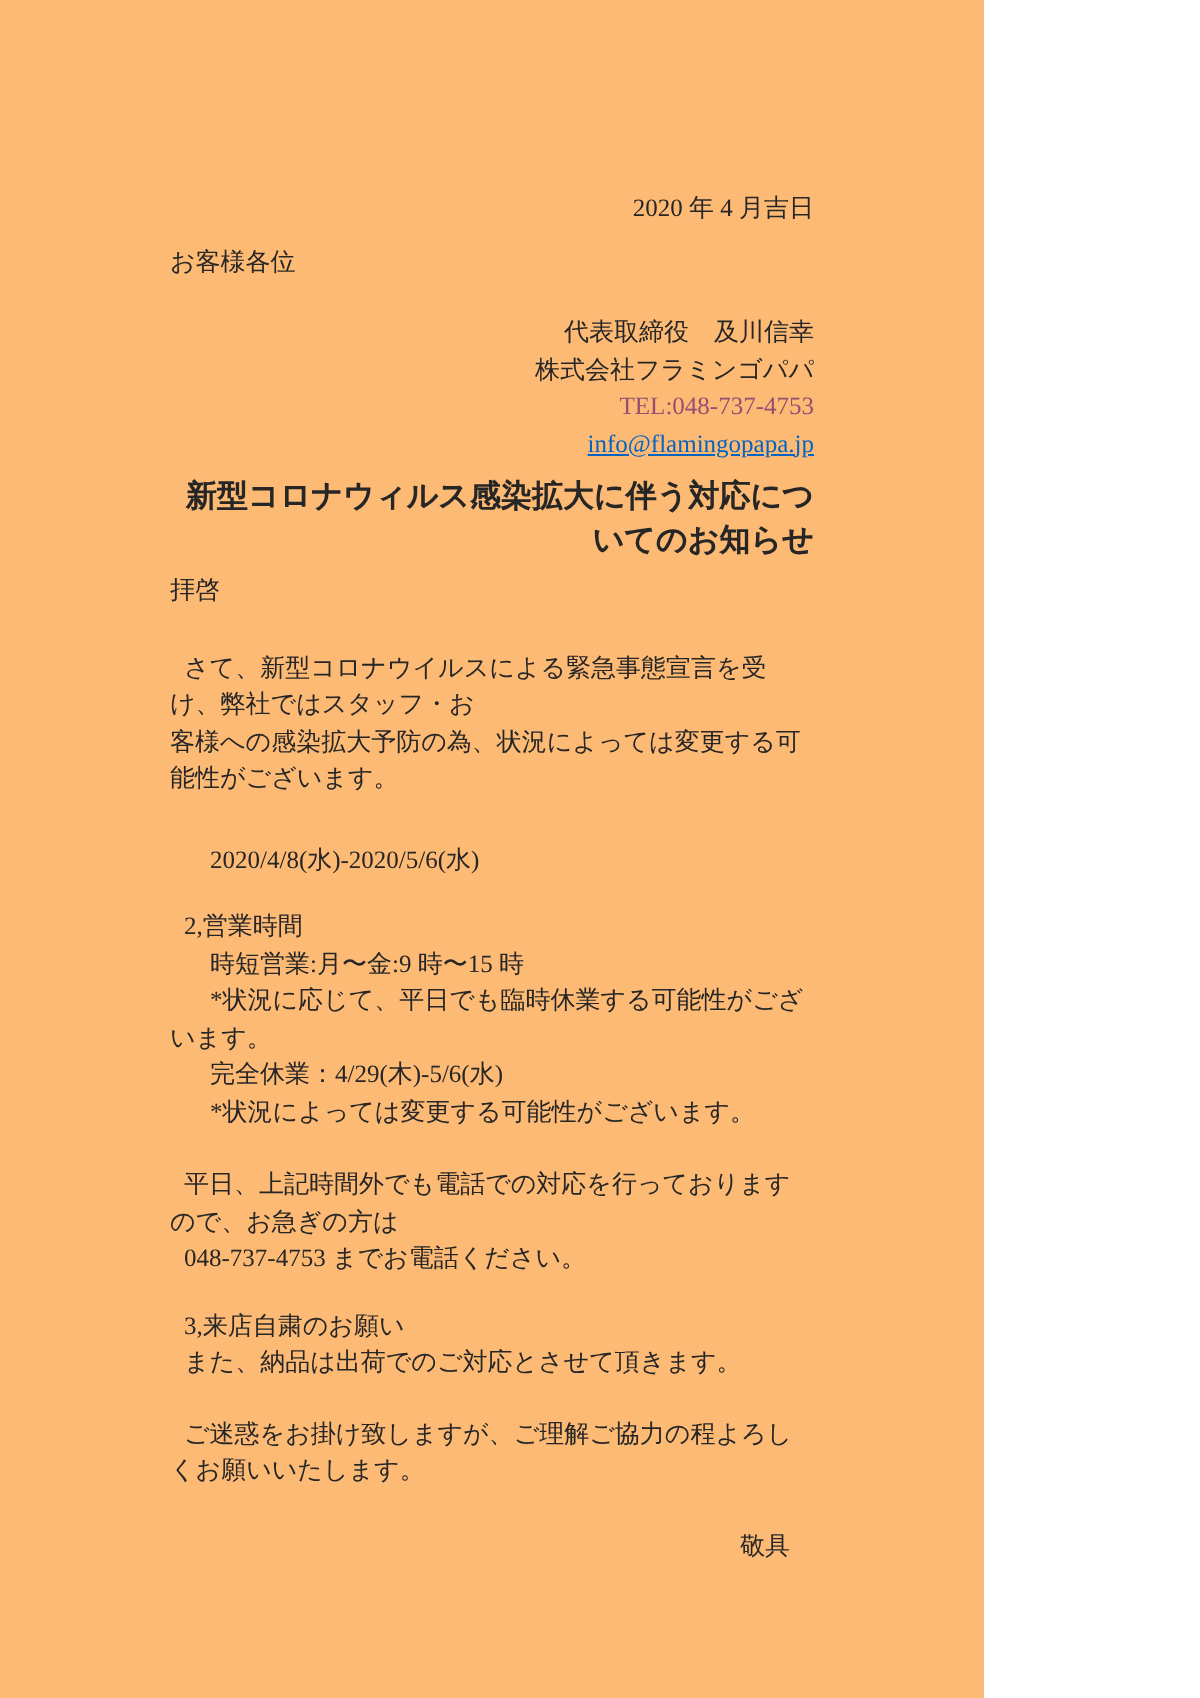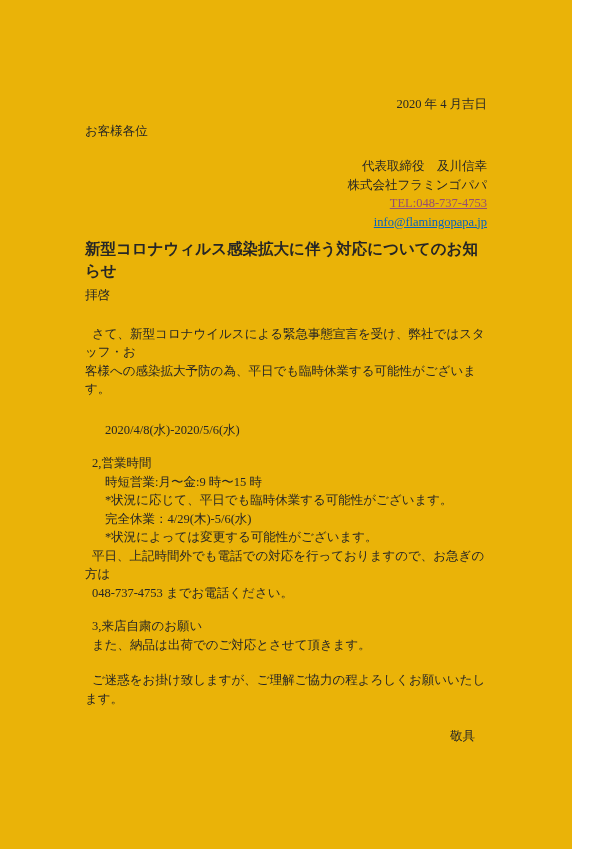--- a/index.html
+++ b/index.html
@@ -1,57 +1,57 @@
 <!DOCTYPE html>
 <html><head>
 <meta charset="utf-8">
 <style>
   html, body { margin: 0; padding: 0; background: #ffffff; }
   .page {
     position: relative;
-    width: 572px;
+    width: 492px;
     height: 849px;
-    background: #eab308;
+    background: #fdba74;
     box-sizing: border-box;
     padding: 95px 85px 0 85px;
     font-family: "Liberation Serif", "DejaVu Serif", serif;
     font-size: 12.5px;
     line-height: 18.5px;
     color: #262626;
     overflow: hidden;
   }
   .date-line { text-align: right; }
   .recipient { margin-top: 8px; }
   .sender-block { margin-top: 17px; text-align: right; }
   .sender-block > div { display: block; }
   .tel-link {
     color: #954F72;
-    text-decoration: underline;
     cursor: pointer;
   }
   .email-link {
     color: #0563C1;
     text-decoration: underline;
     cursor: pointer;
   }
   .notice-title {
     margin-top: 7px;
-    text-align: left;
+    text-align: right;
     font-weight: bold;
     font-size: 15.5px;
     line-height: 22px;
+    font-family: Liberation Mono, monospace;
   }
   .salutation { margin-top: 4px; }
   .greeting { margin-top: 16px; text-indent: 7px; }
   .intro { margin-top: 20px; }
   .indent-7 { text-indent: 7px; }
   .indent-20 { text-indent: 20px; }
   .section-1 { margin-top: 22px; }
   .section-2 { margin-top: 15px; }
-  .phone-note { }
+  .phone-note { margin-top: 18px; }
   .section-3 { margin-top: 15px; }
   .closing-note { margin-top: 17px; text-indent: 7px; }
   .closing { margin-top: 19px; text-align: right; padding-right: 12px; }
 </style>
 </head>
 <body>
 
 <div class="page">
 
   <div class="date-line">2020 年 4 月吉日</div>
@@ -65,21 +65,21 @@
     <div><span class="email-link">info@flamingopapa.jp</span></div>
   </div>
 
   <div class="notice-title">新型コロナウィルス感染拡大に伴う対応についてのお知らせ</div>
 
   <div class="salutation">拝啓</div>
 
 
   <div class="intro">
     <div class="indent-7">さて、新型コロナウイルスによる緊急事態宣言を受け、弊社ではスタッフ・お</div>
-    <div>客様への感染拡大予防の為、平日でも臨時休業する可能性がございます。</div>
+    <div>客様への感染拡大予防の為、状況によっては変更する可能性がございます。</div>
   </div>
 
   <div class="section-1">
     <div class="indent-20">2020/4/8(水)-2020/5/6(水)</div>
   </div>
 
   <div class="section-2">
     <div class="indent-7">2,営業時間</div>
     <div class="indent-20">時短営業:月〜金:9 時〜15 時</div>
     <div class="indent-20">*状況に応じて、平日でも臨時休業する可能性がございます。</div>

